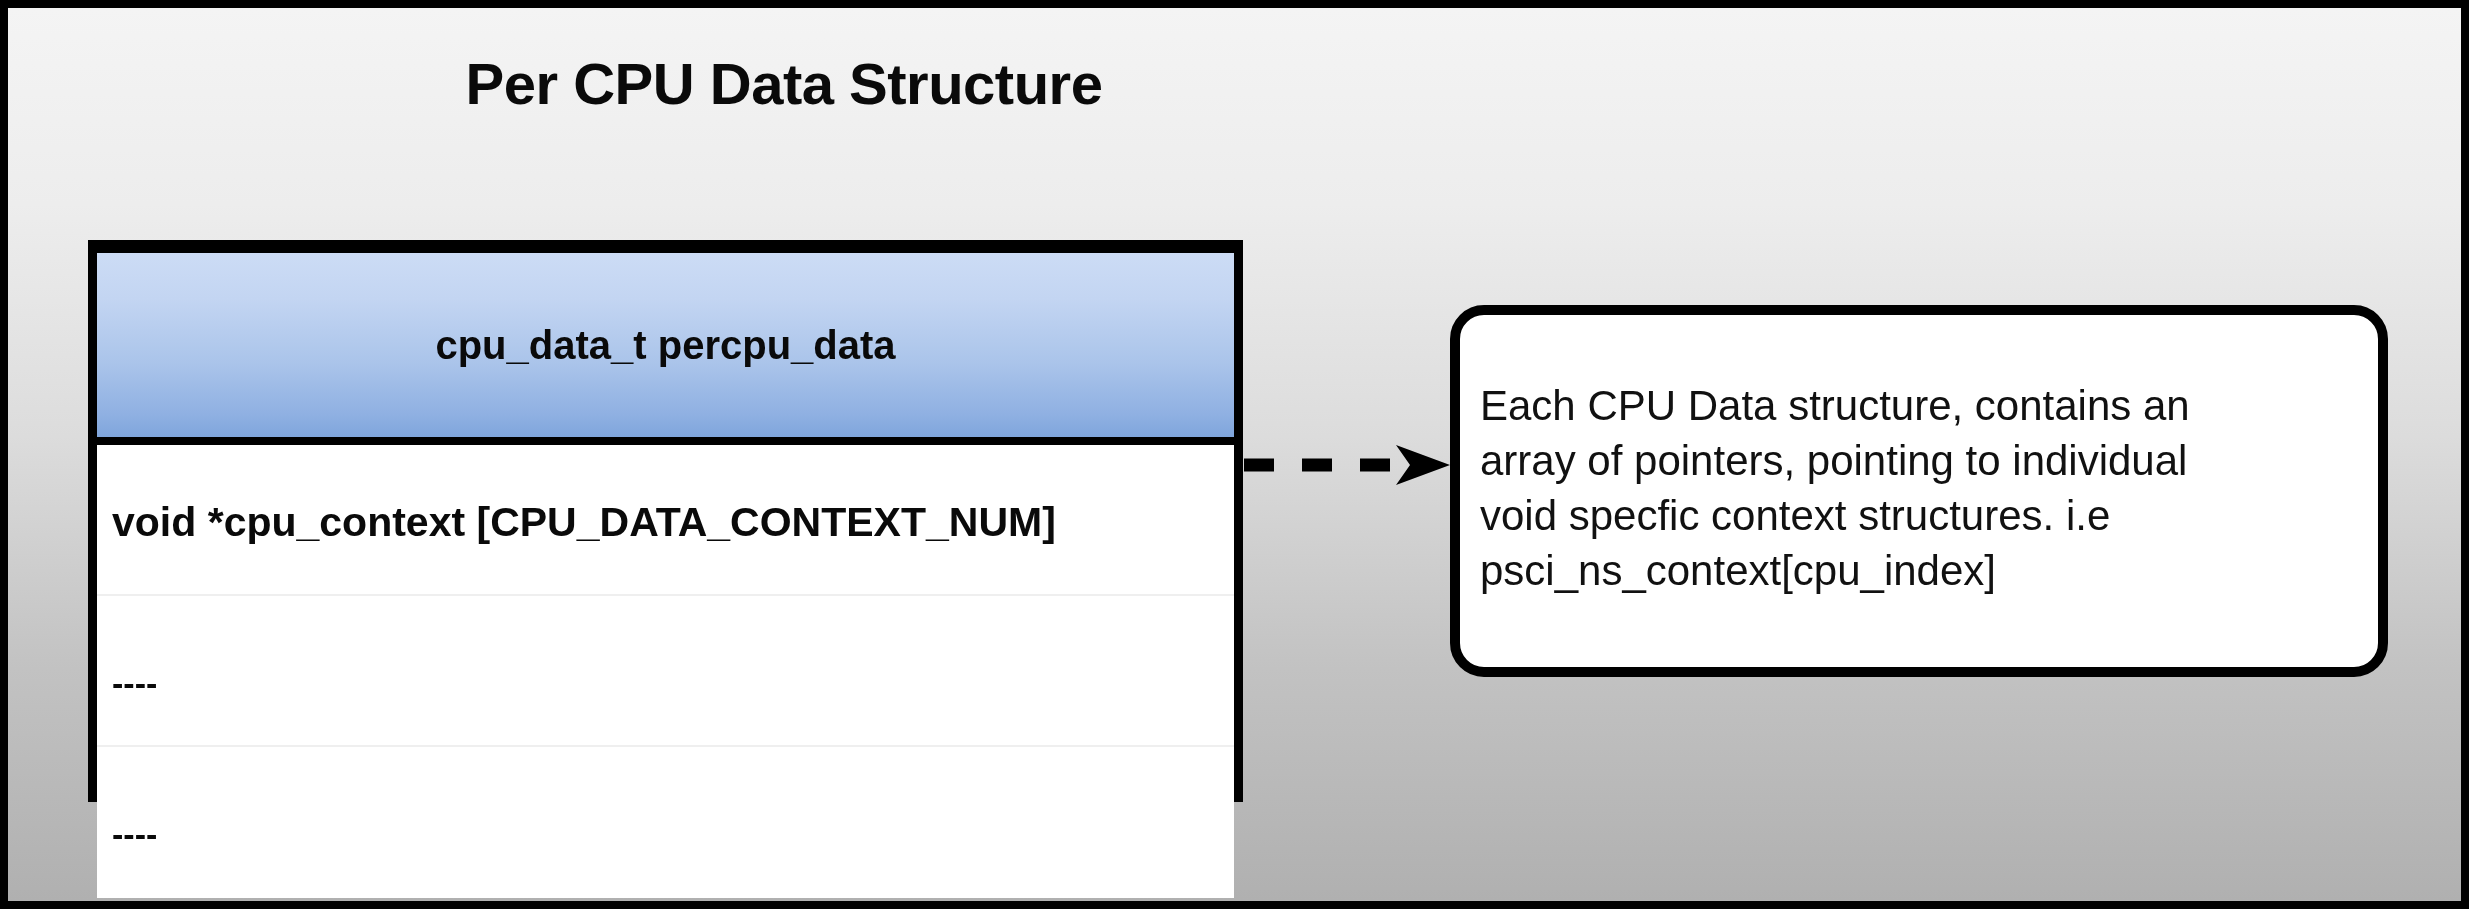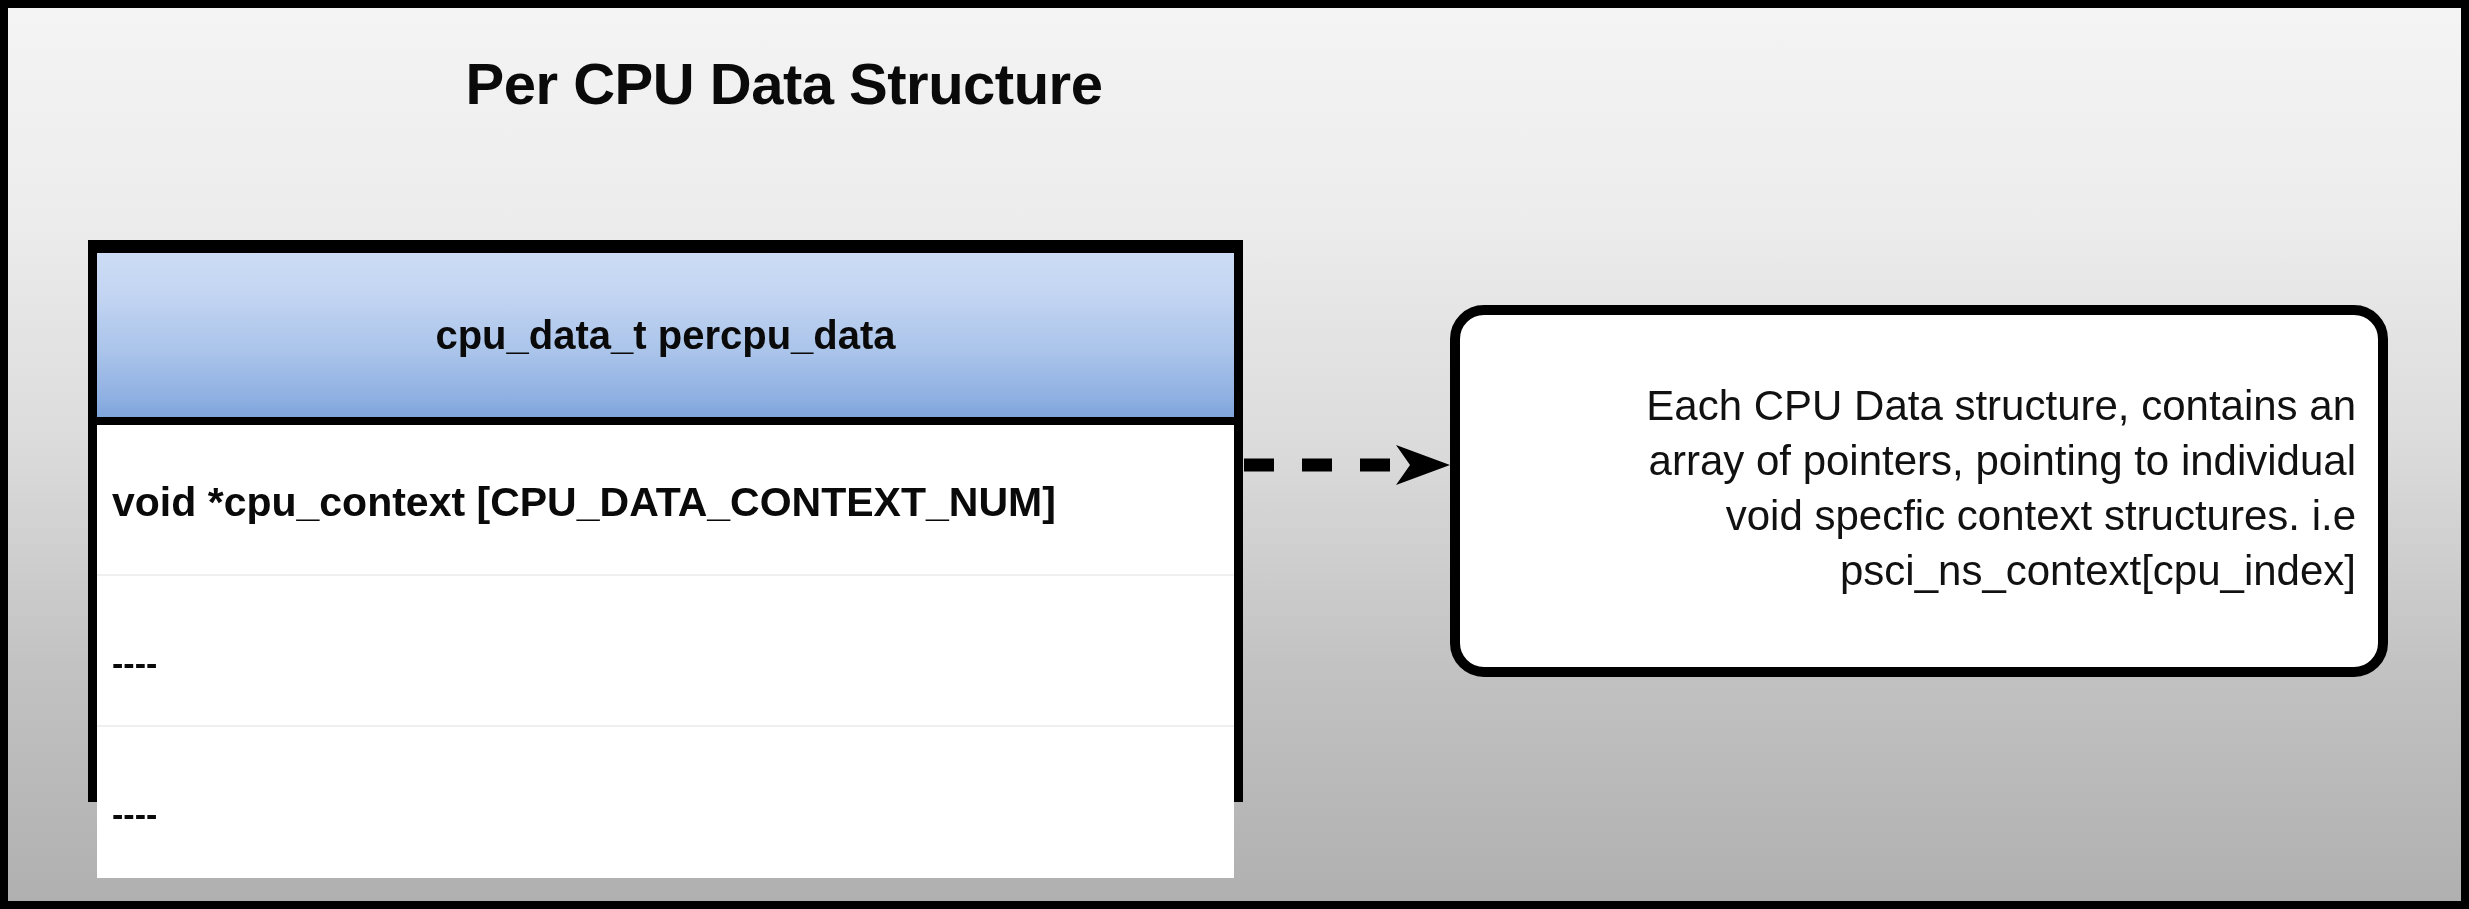--- a/index.html
+++ b/index.html
@@ -53,21 +53,21 @@
     border-top: 13px solid #000000;
     border-left: 9px solid #000000;
     border-right: 9px solid #000000;
     border-bottom: 11px solid #000000;
     background: #ffffff;
   }
 
   #struct-header {
     position: relative;
     box-sizing: border-box;
-    height: 172px;
+    height: 192px;
     border-bottom: 8px solid #000000;
     background: linear-gradient(to bottom, #ccdcf5 0%, #c3d5f2 25%, #aac4ea 60%, #8fb0e2 88%, #7fa5dc 100%);
     display: flex;
     flex-direction: column;
     align-items: center;
     justify-content: center;
   }
   .struct-header-line {
     font-family: "Liberation Sans Narrow", "Liberation Sans", sans-serif;
     font-stretch: condensed;
@@ -124,23 +124,23 @@
     left: 1442px;
     top: 297px;
     width: 938px;
     height: 372px;
     box-sizing: border-box;
     border: 10px solid #000000;
     border-radius: 34px;
     background: #ffffff;
     display: flex;
     flex-direction: column;
-    align-items: flex-end;
+    align-items: flex-start;
     justify-content: center;
-    padding: 4px 22px 10px 30px;
+    padding: 4px 22px 10px 20px;
   }
   .callout-line {
     font-family: "Liberation Sans", "DejaVu Sans", sans-serif;
     font-weight: normal;
     font-size: 42px;
     line-height: 55px;
     color: #111111;
     text-align: center;
     white-space: nowrap;
   }

